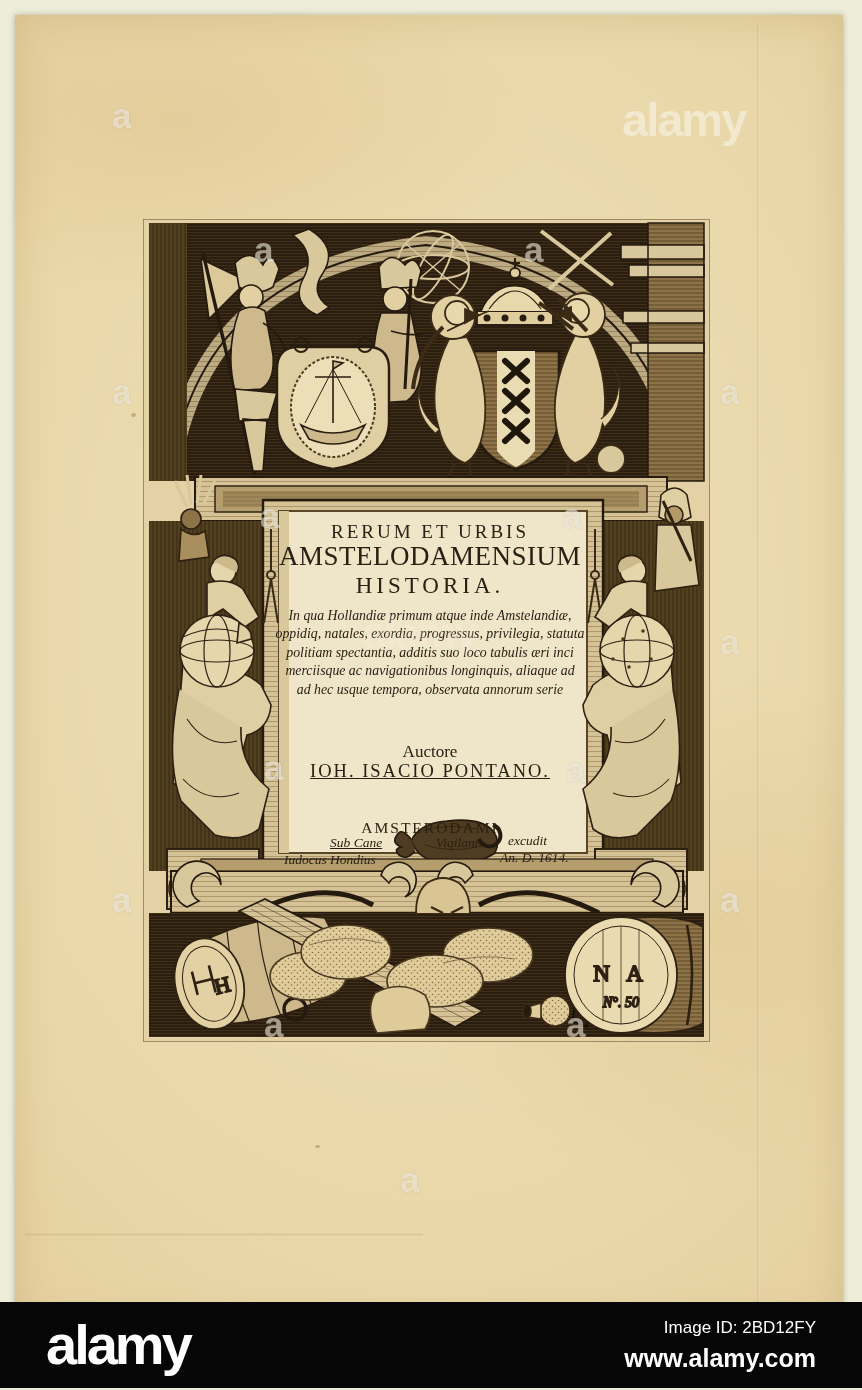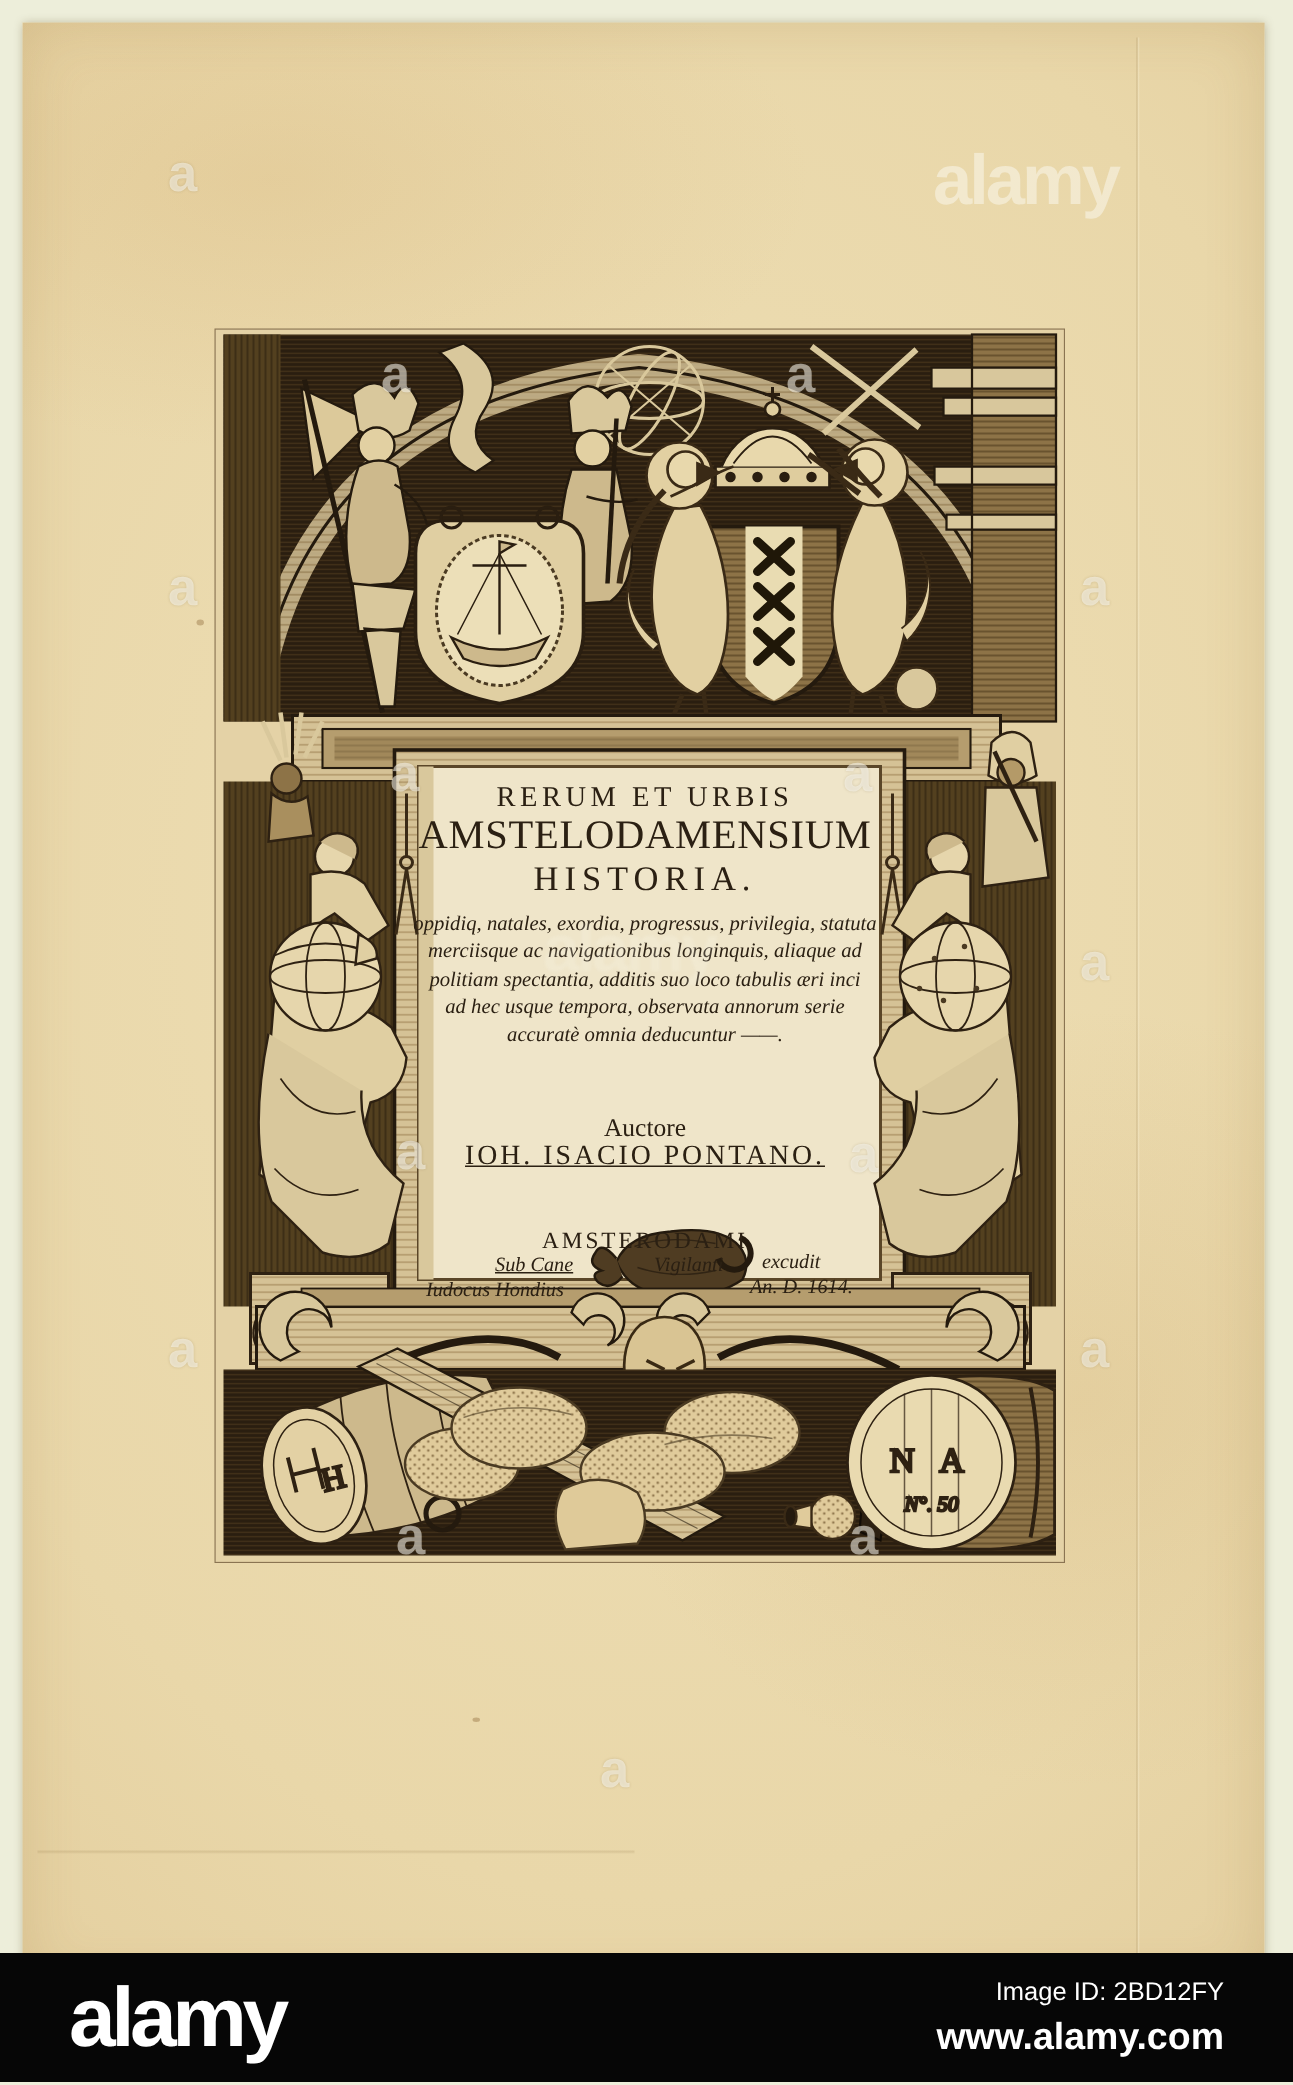--- a/index.html
+++ b/index.html
@@ -340,25 +340,25 @@
           <text x="478" y="788" font-size="14" font-family="Liberation Serif,serif" font-style="italic" fill="#3a2a16" text-anchor="middle">N°. 50</text>
         </g>
       </g>
     </svg>
 
     <div class="panel-text">
       <div class="pline t1">RERUM ET URBIS</div>
       <div class="pline t2">AMSTELODAMENSIUM</div>
       <div class="pline t3">HISTORIA.</div>
       <div class="pline para">
+        <div>In qua Hollandiæ primum atque inde Amstelandiæ,</div>
         <div>oppidiq, natales, exordia, progressus, privilegia, statuta</div>
+        <div>politiam spectantia, additis suo loco tabulis æri inci</div>
         <div>merciisque ac navigationibus longinquis, aliaque ad</div>
-        <div>politiam spectantia, additis suo loco tabulis æri inci</div>
         <div>ad hec usque tempora, observata annorum serie</div>
-        <div>accuratè omnia deducuntur ——.</div>
       </div>
       <div class="pline auct">Auctore</div>
       <div class="pline auth">IOH. ISACIO PONTANO.</div>
       <div class="pline acc">
       </div>
       <div class="pline city">AMSTERODAMI</div>
       <div class="imp">
         <span class="s1">Sub Cane</span>
         <span class="s2">Vigilanti</span>
         <span class="s3">excudit</span>

